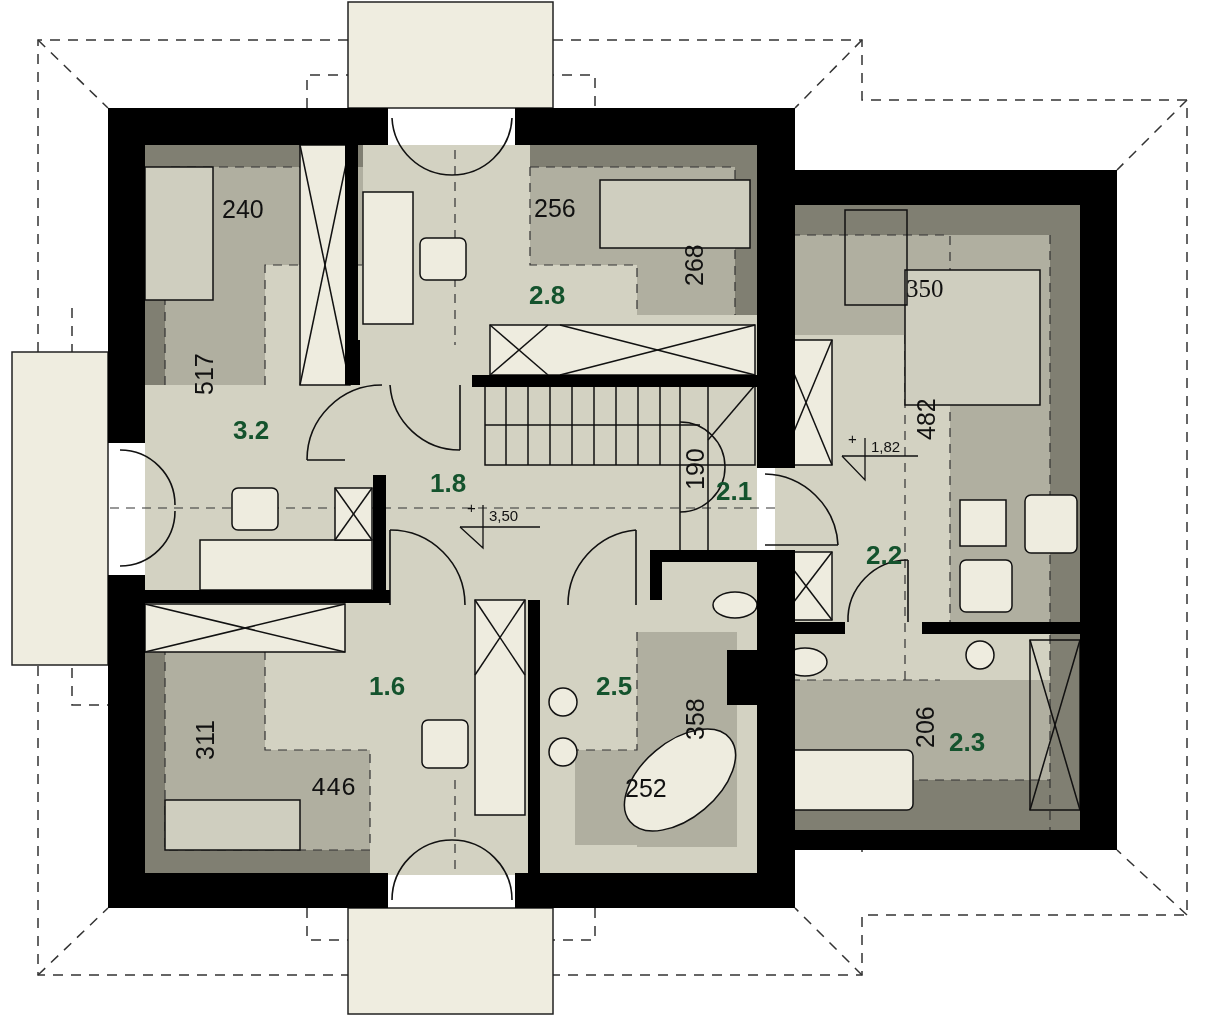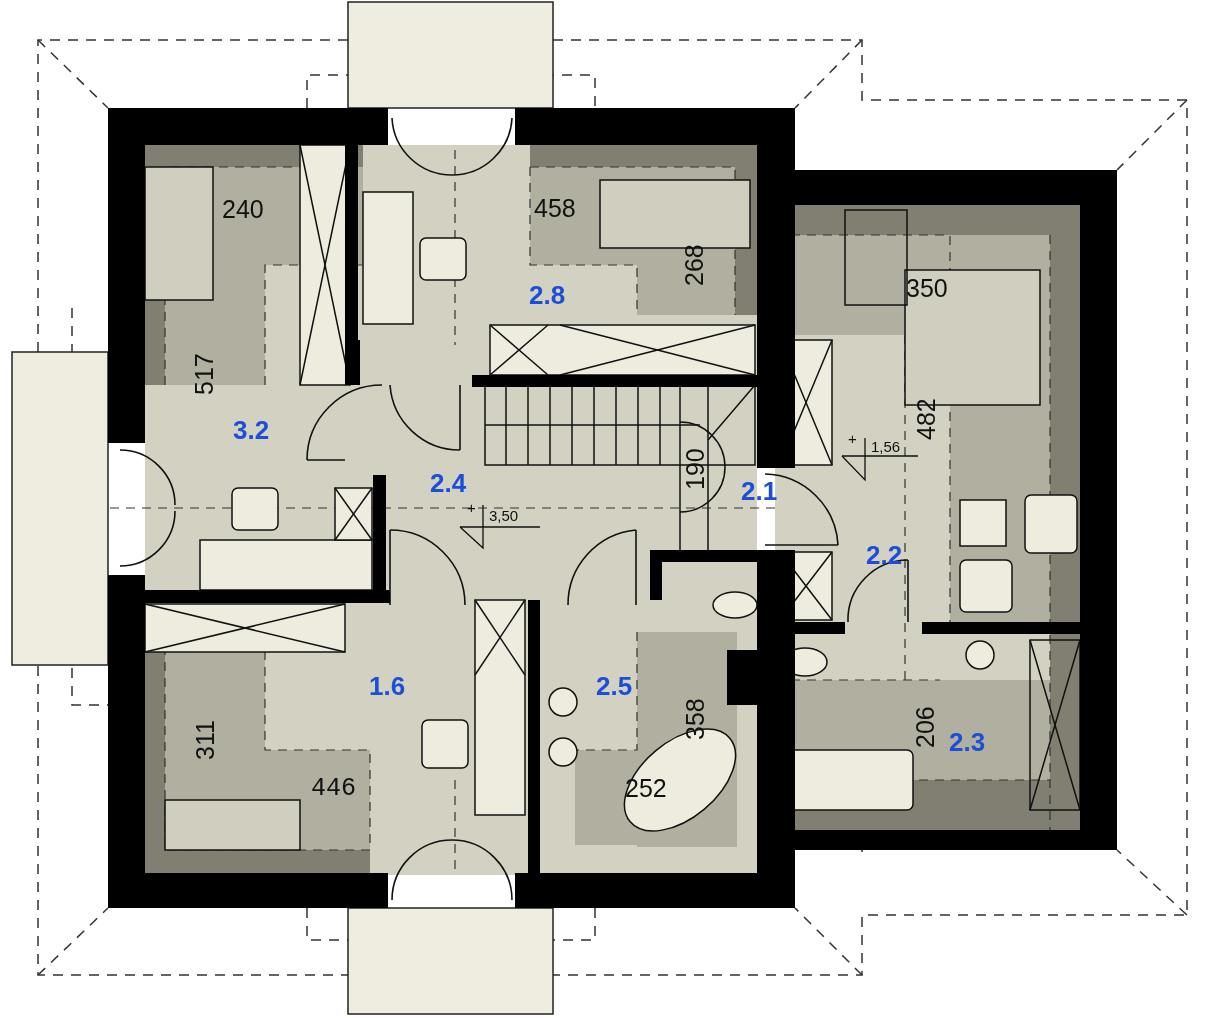--- a/index.html
+++ b/index.html
@@ -1,19 +1,19 @@
 <!DOCTYPE html>
 <html><head>
 <meta charset="utf-8">
 <style>
   html, body { margin: 0; padding: 0; background: #ffffff; }
   body { width: 1224px; height: 1018px; overflow: hidden; position: relative; font-family: "Liberation Sans", sans-serif; }
   #plan { position: absolute; left: 0; top: 0; width: 1224px; height: 1018px; }
   .lbl { position: absolute; font-family: "Liberation Sans", sans-serif; white-space: nowrap; line-height: 1; }
-  .room-no { color: #1d4ed8; font-weight: bold; font-size: 26px; }
+  .room-no { color: #14532d; font-weight: bold; font-size: 26px; }
   .dim { color: #111111; font-size: 25px; }
   .dim.v { transform-origin: left top; transform: rotate(-90deg); }
   .lvl { color: #111111; font-size: 15px; }
 </style>
 </head>
 <body>
 
 <svg id="plan" viewBox="0 0 1224 1018" xmlns="http://www.w3.org/2000/svg">
 
   <g fill="none" stroke="#333" stroke-width="1.5" stroke-dasharray="10 8">
@@ -188,44 +188,44 @@
     <rect x="528" y="600" width="12" height="273"></rect>
     <rect x="727" y="650" width="30" height="55"></rect>
     <rect x="922" y="622" width="158" height="12"></rect>
     <rect x="795" y="622" width="50" height="12"></rect>
     <rect x="348" y="340" width="12" height="45"></rect>
   </g>
 </svg>
 
 <div class="lbl room-no" style="left:233px;top:417px;">3.2</div>
 <div class="lbl room-no" style="left:529px;top:282px;">2.8</div>
-<div class="lbl room-no" style="left:430px;top:470px;">2.4</div>
-<div class="lbl room-no" style="left:716px;top:478px;margin-left:25px;">2.1</div>
+<div class="lbl room-no" style="left:430px;top:470px;">1.8</div>
+<div class="lbl room-no" style="left:716px;top:478px;">2.1</div>
 <div class="lbl room-no" style="left:866px;top:514px;margin-top:28px;">2.2</div>
 <div class="lbl room-no" style="left:949px;top:729px;text-align:right;">2.3</div>
 <div class="lbl room-no" style="left:596px;top:673px;">2.5</div>
 <div class="lbl room-no" style="left:369px;top:673px;">1.6</div>
 
 <div class="lbl dim" style="left:222px;top:197px;text-align:center;">240</div>
 <div class="lbl dim v" style="left:192px;top:395px;">517</div>
-<div class="lbl dim" style="left:534px;top:196px;">458</div>
+<div class="lbl dim" style="left:534px;top:196px;">256</div>
 <div class="lbl dim v" style="left:682px;top:286px;">268</div>
-<div class="lbl dim" style="left:906px;top:276px;">350</div>
+<div class="lbl dim" style="left:906px;top:276px;font-family:Liberation Serif, serif;">350</div>
 <div class="lbl dim v" style="left:914px;top:440px;">482</div>
 <div class="lbl dim v" style="left:683px;top:490px;">190</div>
 <div class="lbl dim v" style="left:193px;top:760px;">311</div>
 <div class="lbl dim" style="left:311px;top:776px;font-family:Liberation Mono, monospace;">446</div>
 <div class="lbl dim v" style="left:683px;top:740px;">358</div>
 <div class="lbl dim" style="left:625px;top:776px;">252</div>
 <div class="lbl dim v" style="left:913px;top:748px;">206</div>
 
 <div class="lbl lvl" style="left:467px;top:500px;">+</div>
 <div class="lbl lvl" style="left:489px;top:508px;">3,50</div>
 <div class="lbl lvl" style="left:848px;top:431px;">+</div>
-<div class="lbl lvl" style="left:871px;top:439px;">1,56</div>
+<div class="lbl lvl" style="left:871px;top:439px;">1,82</div>
 <svg style="position:absolute;left:0;top:0;width:1224px;height:1018px;pointer-events:none" viewBox="0 0 1224 1018">
   <g fill="none" stroke="#111" stroke-width="1.3">
     <polyline points="460,527 540,527"></polyline>
       <polyline points="460,527 483,548 483,505"></polyline>
     <polyline points="842,456 918,456"></polyline>
       <polyline points="842,456 865,480 865,438"></polyline>
   </g>
 </svg>
 
 </body></html>

